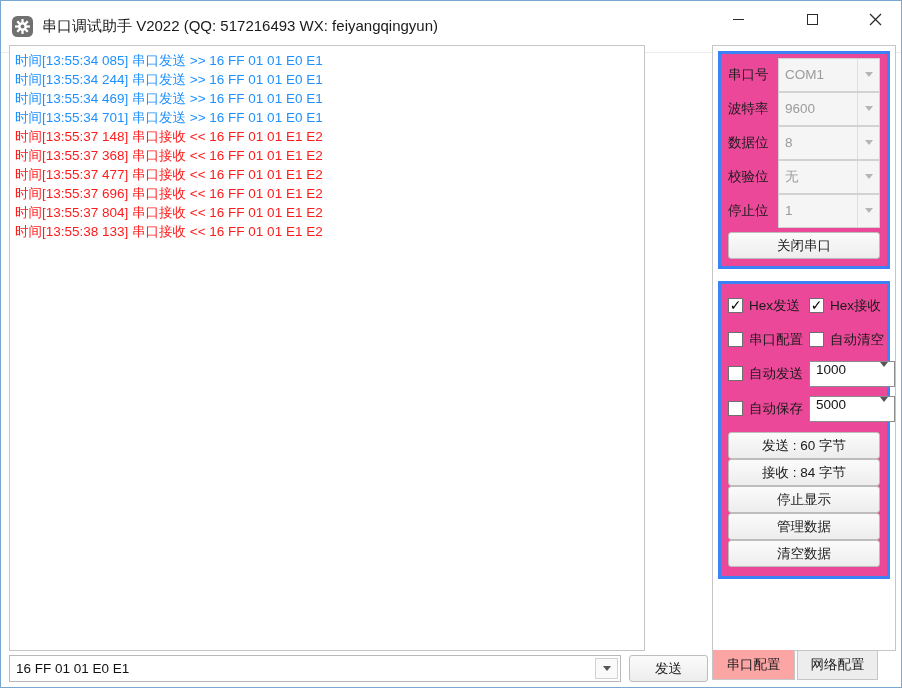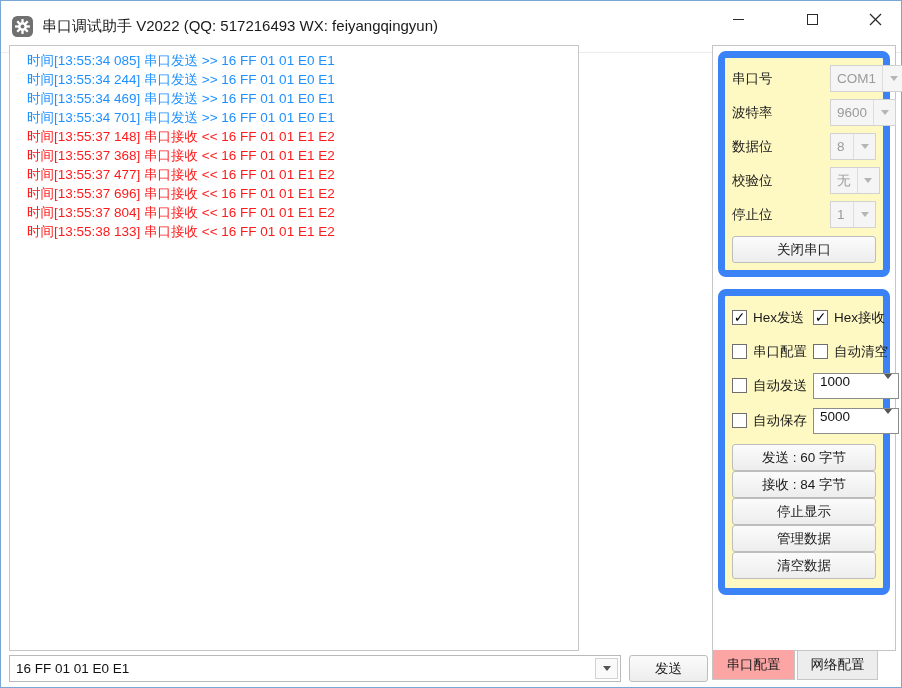--- a/index.html
+++ b/index.html
@@ -13,22 +13,22 @@
     background:#fff; border-bottom:1px solid #ececec; display:flex; align-items:center; }
   .app-icon { margin-left:11px; width:21px; height:21px; flex:0 0 auto; }
   .title-text { margin-left:9px; font-size:15px; color:#1a1a1a; white-space:nowrap; }
   .winbtn { position:absolute; top:0; height:37px; width:46px;
     display:flex; align-items:center; justify-content:center; cursor:default; }
   .btn-min { left:714px; } .btn-max { left:788px; } .btn-close { left:851px; }
   .glyph-min { width:11px; height:1px; background:#2b2b2b; }
   .glyph-max { width:11px; height:11px; border:1px solid #2b2b2b; }
 
   
-  .log { position:absolute; left:8px; top:44px; width:570px; height:606px;
-    border:1px solid #c5c5c5; background:#fff; padding:5px 17px; overflow:hidden; }
+  .log { position:absolute; left:8px; top:44px; width:636px; height:606px;
+    border:1px solid #c5c5c5; background:#fff; padding:5px 5px; overflow:hidden; }
   .log-line { font-size:13.5px; line-height:19px; white-space:pre; }
   .log-line.send { color:#1e90ff; }
   .log-line.recv { color:#fe1b1b; }
 
   
   .send-combo { position:absolute; left:8px; top:654px; width:612px; height:27px;
     border:1px solid #b9b9b9; background:#fff; display:flex; align-items:stretch; }
   .send-input { flex:1; border:none; outline:none; font-size:13.5px; padding:0 6px;
     font-family:"Liberation Sans","DejaVu Sans",sans-serif; color:#111; }
   .combo-arrow-btn { width:23px; margin:2px; border:1px solid #d2d2d2; background:#fafafa;
@@ -37,26 +37,26 @@
     border-right:4px solid transparent; border-top:5px solid #555; }
   .tri.dim { border-top-color:#b5b5b5; }
   .btn { background:linear-gradient(#fbfbfb,#ededed); border:1px solid #bdbdbd;
     border-radius:3px; font-size:13.5px; color:#1a1a1a; text-align:center;
     display:flex; align-items:center; justify-content:center; cursor:default; }
   .send-btn { position:absolute; left:628px; top:654px; width:79px; height:27px; }
 
   
   .pane { position:absolute; left:711px; top:44px; width:184px; height:606px;
     border:1px solid #c5c5c5; background:#fff; padding:5px; }
-  .groupbox { border:7px solid #3b82f6; border-radius:8px; background:#fef9c3; }
+  .groupbox { border:3px solid #3b82f6; border-radius:0; background:#ec4899; }
   .gb1 { margin-top:0; padding:7px; }
   .serial-row { display:flex; align-items:center; height:27px; margin-bottom:7px; }
   .serial-label { width:50px; font-size:13.5px; color:#1a1a1a; flex:0 0 auto; }
-  .combo { flex:1; height:27px; display:flex; align-items:center;
-    border:1px solid #d2d2d2; background:#f5f5f5;margin-left:48px; }
+  .combo { flex:1; height:34px; display:flex; align-items:center;
+    border:1px solid #d2d2d2; background:#f5f5f5; }
   .combo .val { flex:1; padding:0 6px; font-size:13.5px; color:#9b9b9b; }
   .combo .arr-cell { width:22px; align-self:stretch; border-left:1px solid #dedede;
     display:flex; align-items:center; justify-content:center; }
   .close-port-btn { width:100%; height:27px; margin-top:2px; }
 
   .gb2 { margin-top:12px; padding:9px 7px; }
   .chk-grid { display:grid; grid-template-columns:1fr 86px; column-gap:6px; row-gap:9px; }
   .chk { display:flex; align-items:center; height:25px; }
   .chk-box { width:15px; height:15px; border:1px solid #6f6f6f; background:#fff;
     margin-right:6px; flex:0 0 auto; display:flex; align-items:center; justify-content:center; }

